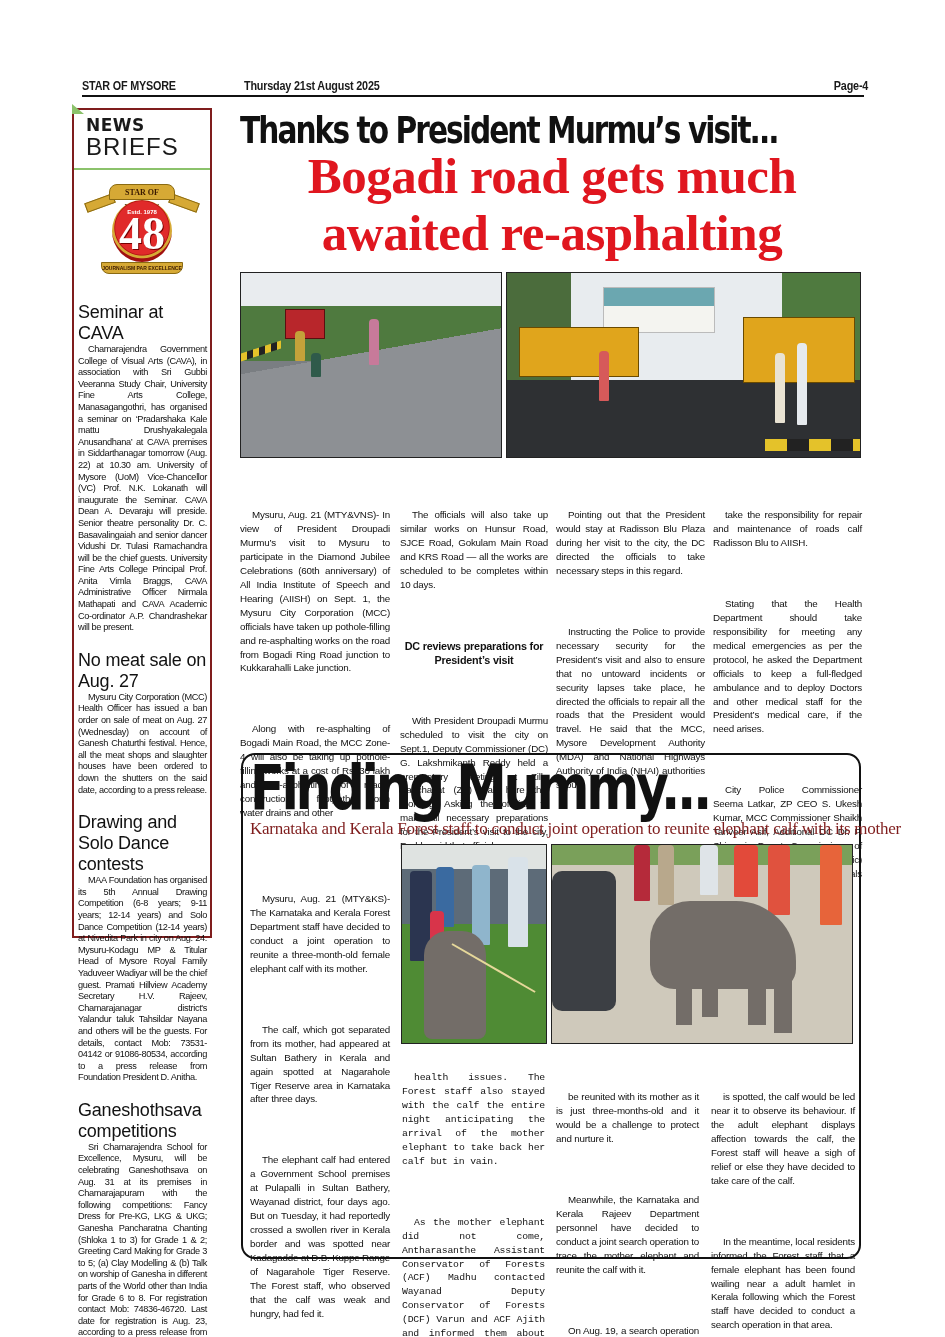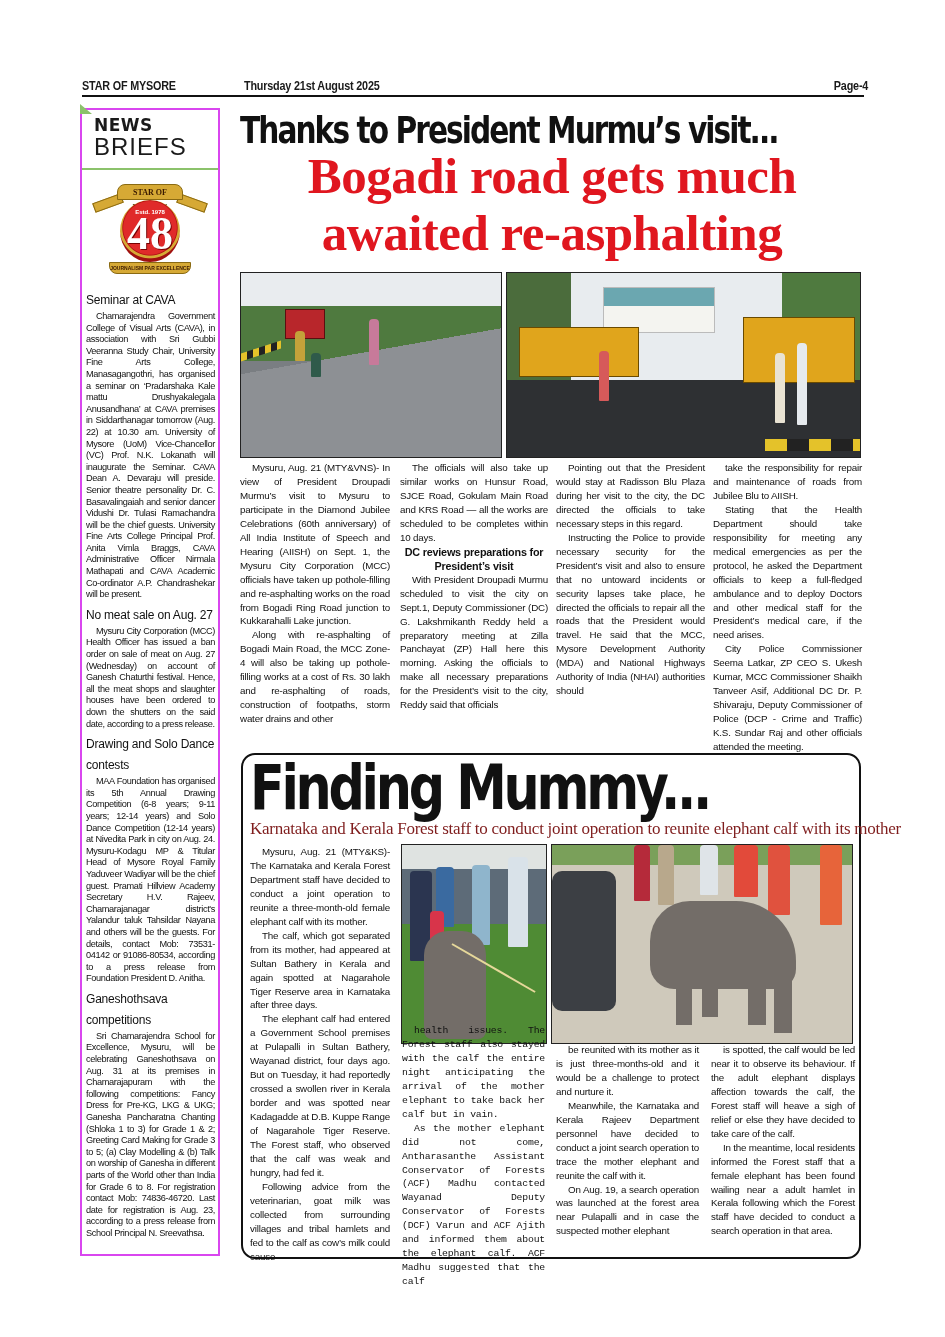--- a/index.html
+++ b/index.html
@@ -7,37 +7,37 @@
   body { position: relative; font-family: "Liberation Sans", sans-serif; color: #1a1a1a; }
 
   
   .masthead { position: absolute; left: 82px; top: 77px; width: 782px; height: 20px; border-bottom: 2px solid #111; }
   .masthead span { position: absolute; top: 2px; font-family: "Liberation Sans", sans-serif; font-weight: bold; font-size: 12px; letter-spacing: -0.2px; transform: scaleX(0.9); transform-origin: left; }
   .mh-paper { left: 0; }
   .mh-date { left: 162px; }
   .mh-page { right: -4px; transform-origin: right !important; }
 
   
-  .briefs { position: absolute; left: 80px; top: 108px; width: 140px; height: 1148px; border: 2px solid #d946ef; background: #fff; }
+  .briefs { position: absolute; left: 72px; top: 108px; width: 140px; height: 830px; border: 2px solid #7f1d1d; background: #fff; }
   .briefs .corner { position: absolute; left: -2px; top: -6px; width: 0; height: 0; border-left: 12px solid #8bc26b; border-bottom: 0; border-top: 10px solid transparent; }
   .briefs-head { height: 60px; border-bottom: 2px solid #8bc26b; padding: 6px 0 0 12px; }
   .briefs-news { font-family: "DejaVu Sans", sans-serif; font-weight: bold; font-size: 17px; letter-spacing: 0.5px; line-height: 18px; }
   .briefs-title { font-family: "Liberation Sans", sans-serif; font-size: 24px; line-height: 26px; letter-spacing: 1px; }
   .emblem { position: relative; height: 110px; margin: 6px auto 0; width: 126px; }
   .ribbon { position: absolute; background: #d6a935; border: 1px solid #8a6a12; }
   .ribbon.top { left: 30px; top: 8px; width: 66px; height: 16px; border-radius: 8px 8px 0 0; font-family: "Liberation Serif", serif; font-weight: bold; font-size: 8px; color: #3a1a00; text-align: center; line-height: 15px; }
   .ribbon.left { left: 6px; top: 22px; width: 30px; height: 10px; transform: rotate(-20deg); }
   .ribbon.right { right: 6px; top: 22px; width: 30px; height: 10px; transform: rotate(20deg); }
   .ribbon.bottom { left: 22px; top: 86px; width: 82px; height: 12px; border-radius: 0 0 8px 8px; font-size: 5px; color: #3a1a00; text-align: center; line-height: 11px; font-weight: bold; }
   .seal { position: absolute; left: 33px; top: 24px; width: 60px; height: 62px; border-radius: 50%; background: radial-gradient(circle at 50% 45%, #e02a2a 0 58%, #b51414 60%, #d6a935 62%, #d6a935 66%, #a01010 68%); }
   .seal .estd { position: absolute; top: 9px; width: 100%; text-align: center; font-size: 6px; color: #fff; font-weight: bold; }
   .seal .num { position: absolute; top: 12px; width: 100%; text-align: center; font-family: "Liberation Serif", serif; font-size: 46px; font-weight: bold; color: #fff; line-height: 44px; text-shadow: 1px 1px 0 #700; }
 
   .brief { padding: 0 3px 0 4px; }
-  .brief h3 { font-family: "Liberation Sans", sans-serif; font-weight: normal; font-size: 12px; line-height: 21px; color: #111; margin-top: 4px; letter-spacing: -0.2px; }
+  .brief h3 { font-family: "Liberation Sans", sans-serif; font-weight: normal; font-size: 18px; line-height: 21px; color: #111; margin-top: 16px; letter-spacing: -0.2px; }
   .brief p { font-family: "Liberation Sans", sans-serif; font-size: 9.2px; line-height: 11.6px; text-align: justify; text-indent: 10px; letter-spacing: -0.35px; color: #111; }
 
   
   .kicker { position: absolute; left: 240px; top: 108px; width: 624px; font-family: "DejaVu Sans", sans-serif; font-weight: bold; font-size: 38px; line-height: 44px; letter-spacing: -2.5px; color: #111; white-space: nowrap; transform: scaleX(0.78); transform-origin: left; }
   .headline { position: absolute; left: 240px; top: 148px; width: 624px; text-align: center; font-family: "Liberation Serif", serif; font-weight: bold; font-size: 51px; line-height: 57px; color: #e0161f; letter-spacing: -0.5px; }
 
   
   .photo { position: absolute; border: 1px solid #222; overflow: hidden; }
   .p-road1 { left: 240px; top: 272px; width: 262px; height: 186px;
     background:
@@ -46,21 +46,21 @@
   .p-road2 { left: 506px; top: 272px; width: 355px; height: 186px;
     background:
       linear-gradient(180deg, transparent 0 58%, #2e3033 58% 100%),
       linear-gradient(90deg, #4b6c3c 0 18%, #e8ecef 18% 78%, #4f7a3f 78% 100%); }
   .machine { position: absolute; background: #e0a51c; border: 1px solid #6a4a00; }
   .figure { position: absolute; width: 10px; border-radius: 4px 4px 1px 1px; }
   .pillar { position: absolute; background: #f4f4f0; border: 1px solid #bbb; }
 
   
   .col { position: absolute; font-family: "Liberation Sans", sans-serif; font-size: 9.8px; line-height: 13.95px; text-align: justify; letter-spacing: -0.2px; color: #111; }
-  .col p { text-indent: 12px; }
+  .col p { text-indent: 12px; margin-top: 47px; }
   .col .sub { text-indent: 0; text-align: center; font-weight: bold; font-size: 10.8px; line-height: 14px; }
   .c1 { left: 240px; top: 461px; width: 150px; }
   .c2 { left: 400px; top: 461px; width: 148px; }
   .c3 { left: 556px; top: 461px; width: 149px; }
   .c4 { left: 713px; top: 461px; width: 149px; }
 
   
   .box2 { position: absolute; left: 241px; top: 753px; width: 620px; height: 506px; border: 2px solid #111; border-radius: 14px; }
   .box2-title { position: absolute; left: 250px; top: 752px; font-family: "DejaVu Sans", sans-serif; font-weight: bold; font-size: 62px; line-height: 72px; letter-spacing: -4px; color: #111; transform: scaleX(0.82); transform-origin: left; white-space: nowrap; }
   .box2-deck { position: absolute; left: 250px; top: 820px; width: 606px; font-family: "Liberation Serif", serif; font-size: 17px; line-height: 18px; color: #7f1d1d; white-space: nowrap; letter-spacing: -0.25px; text-align: center; }
@@ -145,21 +145,21 @@
 <div class="col c2">
   <p>The officials will also take up similar works on Hunsur Road, SJCE Road, Gokulam Main Road and KRS Road — all the works are scheduled to be completes within 10 days.</p>
   <p class="sub">DC reviews preparations for President’s visit</p>
   <p>With President Droupadi Murmu scheduled to visit the city on Sept.1, Deputy Commissioner (DC) G. Lakshmikanth Reddy held a preparatory meeting at Zilla Panchayat (ZP) Hall here this morning. Asking the officials to make all necessary preparations for the President’s visit to the city, Reddy said that officials</p>
 </div>
 <div class="col c3">
   <p>Pointing out that the President would stay at Radisson Blu Plaza during her visit to the city, the DC directed the officials to take necessary steps in this regard.</p>
   <p>Instructing the Police to provide necessary security for the President’s visit and also to ensure that no untoward incidents or security lapses take place, he directed the officials to repair all the roads that the President would travel. He said that the MCC, Mysore Development Authority (MDA) and National Highways Authority of India (NHAI) authorities should</p>
 </div>
 <div class="col c4">
-  <p>take the responsibility for repair and maintenance of roads from Jubilee Blu to AIISH.</p>
+  <p>take the responsibility for repair and maintenance of roads calf Radisson Blu to AIISH.</p>
   <p>Stating that the Health Department should take responsibility for meeting any medical emergencies as per the protocol, he asked the Department officials to keep a full-fledged ambulance and to deploy Doctors and other medical staff for the President’s medical care, if the need arises.</p>
   <p>City Police Commissioner Seema Latkar, ZP CEO S. Ukesh Kumar, MCC Commissioner Shaikh Tanveer Asif, Additional DC Dr. P. Shivaraju, Deputy Commissioner of Police (DCP - Crime and Traffic) K.S. Sundar Raj and other officials attended the meeting.</p>
 </div>
 
 <div class="box2"></div>
 <h2 class="box2-title">Finding Mummy...</h2>
 <div class="box2-deck">Karnataka and Kerala Forest staff to conduct joint operation to reunite elephant calf with its mother</div>
 
 <div class="photo p-ele1" title="Elephant calf tied with a rope surrounded by people on grass">
   <div class="figure" style="left:8px;top:26px;width:22px;height:90px;background:#2b3550;"></div>

